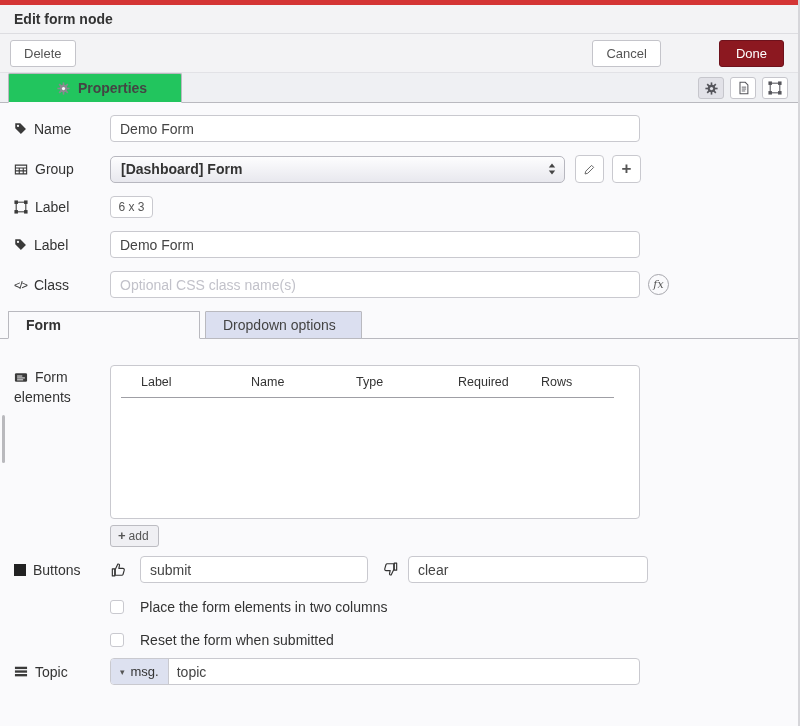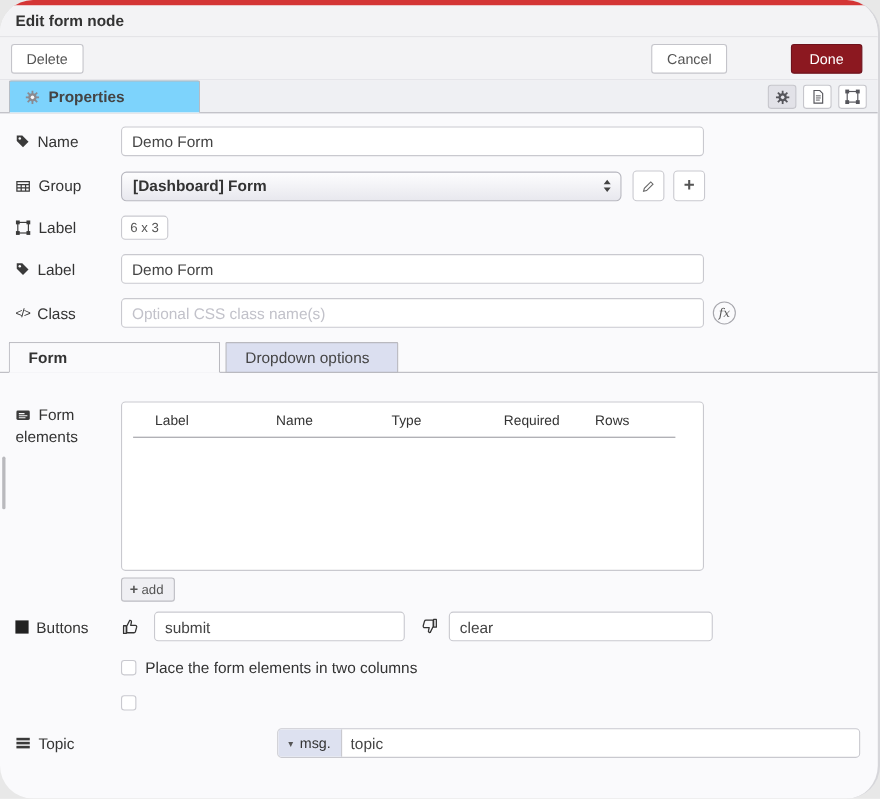--- a/index.html
+++ b/index.html
@@ -1,20 +1,20 @@
 <!DOCTYPE html>
 <html><head>
 <meta charset="utf-8">
 <style>
   * { box-sizing: border-box; }
   html,body { margin:0; padding:0; background:#e8e8e8; }
   body { font-family:"Liberation Sans", sans-serif; }
   .dialog {
     position:relative; width:800px; height:726px; background:#fafafc;
-    overflow:hidden; border-right:2px solid #d6d6da;border-radius:30px;
+    overflow:hidden; border-right:2px solid #d6d6da;
   }
   .redbar { height:5px; background:#d43535; }
   .header {
     height:29px; background:#f3f3f5; border-bottom:1px solid #dddde1;
     display:flex; align-items:center; padding-left:14px;
     font-weight:bold; font-size:14px; color:#333;
   }
   .toolbar {
     height:39px; background:#f3f3f5; border-bottom:1px solid #e2e2e6;
     display:flex; align-items:center; padding:0 14px 0 10px;gap:48px;
@@ -26,23 +26,23 @@
   .btn-done { background:#8c1820; border-color:#6e121c; color:#fff; padding:5px 16px; }
   .tb-spacer { flex:1; }
   .btn-cancel { margin-right:10px; }
 
   .tabbar {
     height:30px; background:#eff0f3; border-bottom:1px solid #b9b9bf;
     display:flex; align-items:flex-end; position:relative;
   }
   .tab-properties {
     margin-left:8px; margin-bottom:-1px; width:174px; height:30px;
-    background:#7dd3fc; border:1px solid #b9b9bf; border-bottom:1px solid #fafafc;
+    background:#22c55e; border:1px solid #b9b9bf; border-bottom:1px solid #fafafc;
     border-radius:2px 2px 0 0; display:flex; align-items:center; gap:8px;
-    padding-left:14px; font-weight:bold; font-size:14px; color:#444; cursor:pointer;
+    padding-left:14px; font-weight:bold; font-size:14px; color:#444; cursor:pointer;justify-content:center;
   }
   .tab-icons { position:absolute; right:10px; top:4px; display:flex; gap:6px; }
   .icon-btn {
     width:26px; height:22px; background:#fff; border:1px solid #c6c6cc; border-radius:3px;
     display:flex; align-items:center; justify-content:center; cursor:pointer; padding:0;
   }
   .icon-btn.active { background:#e2e2e8; }
 
   .content { padding:12px 16px 0 14px; }
   .form-row { display:flex; align-items:center; margin-bottom:13px; }
@@ -104,26 +104,26 @@
     padding:2px 9px 3px 7px; cursor:pointer; display:inline-flex; align-items:center; gap:3px; font-family:inherit;
   }
   .add-btn .plus { font-weight:bold; font-size:13px; }
 
   .buttons-row { display:flex; align-items:center; margin-top:9px; }
   .thumb-cell { width:30px; flex:none; display:flex; align-items:center; }
   .thumb-cell.down { width:20px; margin-left:12px; margin-right:8px; justify-content:center; }
   .in-submit { width:228px; }
   .in-clear { width:240px; }
 
-  .check-row { margin-left:96px; display:flex; align-items:center; gap:8px; font-size:14px; color:#333; cursor:pointer; }
+  .check-row { margin-left:96px; display:flex; align-items:center; gap:16px; font-size:14px; color:#333; cursor:pointer; }
   .check-row.first { margin-top:16px; }
   .check-row.second { margin-top:17px; }
   .checkbox { width:14px; height:14px; background:#fff; border:1px solid #c9c9cf; border-radius:3px; flex:none; }
 
-  .topic-row { display:flex; align-items:center; margin-top:16px;justify-content:space-between; }
+  .topic-row { display:flex; align-items:center; margin-top:10px; }
   .typed-input {
     display:flex; width:530px; height:27px; border:1px solid #c9c9cf; border-radius:4px;
     background:#fff; overflow:hidden;
   }
   .ti-btn {
     background:#dde1f0; border-right:1px solid #c9c9cf; display:flex; align-items:center;
     gap:6px; padding:0 9px; font-size:13px; color:#333; cursor:pointer;
   }
   .ti-caret { font-size:9px; color:#555; }
   .ti-input { border:none; outline:none; flex:1; padding:0 8px; font-size:14px; color:#444; font-family:inherit; background:transparent; }
@@ -352,20 +352,21 @@
       </div>
       <input class="input in-clear" type="text" value="clear" style="">
     </div>
 
     <div class="check-row first">
       <span class="checkbox"></span>
       <span>Place the form elements in two columns</span>
     </div>
     <div class="check-row second">
       <span class="checkbox"></span>
+      <span>Reset the form when submitted</span>
     </div>
 
     <div class="topic-row">
       <div class="row-label">
         <span>
           <svg width="14" height="13" viewBox="0 0 16 15">
             <g fill="#3a3a3a">
               <rect x="1" y="2" width="14" height="2.7"></rect>
               <rect x="1" y="6.2" width="14" height="2.7"></rect>
               <rect x="1" y="10.4" width="14" height="2.7"></rect>

